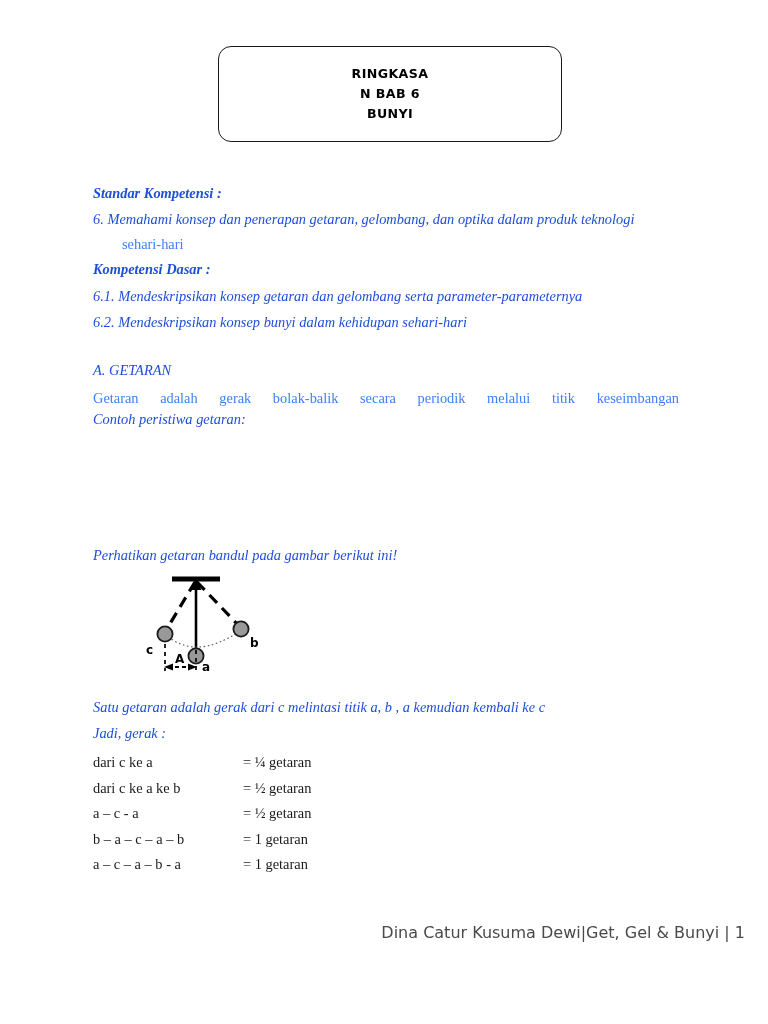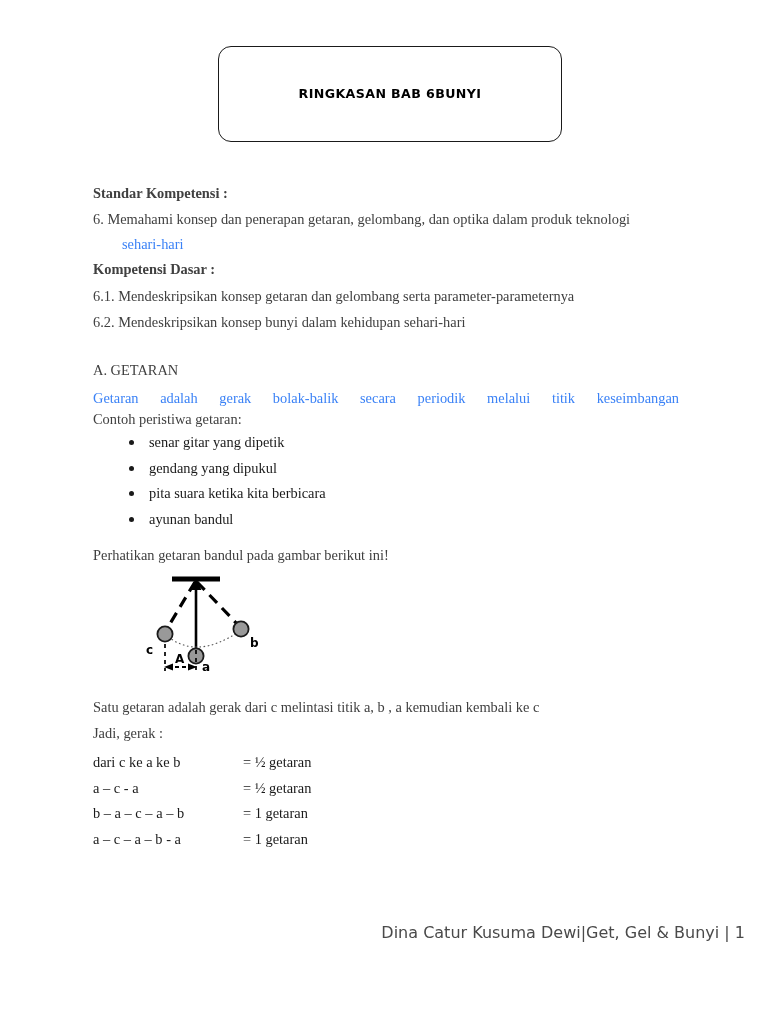--- a/index.html
+++ b/index.html
@@ -28,43 +28,44 @@
   .title-box {
     position: absolute;
     left: 218px;
     top: 46px;
     width: 344px;
     height: 96px;
     box-sizing: border-box;
     border: 1.6px solid #1a1a1a;
     border-radius: 13px;
     display: flex;
-    flex-direction: row;
+    flex-direction: column;
     align-items: center;
     justify-content: center;
     background: #ffffff;
   }
   .title-line {
     font-family: "DejaVu Sans", "Liberation Sans", sans-serif;
     font-weight: bold;
     font-size: 12.6px;
     letter-spacing: 0.4px;
     line-height: 20px;
     color: #000000;
     text-align: center;
     white-space: nowrap;
   }
 
   
   .txt {
     position: absolute;
     font-size: 14.4px;
     line-height: 17px;
-    color: #404040;
-    white-space: nowrap;
+    color: #1d4ed8;
+    white-space: nowrap;
+    font-style: italic;
   }
   .bold { font-weight: bold; }
 
   .para-just {
     position: absolute;
     left: 93px;
     width: 586px;
     font-size: 14.4px;
     line-height: 25.5px;
     text-align: justify;
@@ -179,38 +180,20 @@
   <div class="txt" style="left:93px; top:288px;">6.1. Mendeskripsikan konsep getaran dan gelombang serta parameter-parameternya</div>
 
   <div class="txt" style="left:93px; top:314px;">6.2. Mendeskripsikan konsep bunyi dalam kehidupan sehari-hari</div>
 
   <div class="txt" style="left:93px; top:362px;">A.   GETARAN</div>
 
   <div class="para-just" style="top:386px;">Getaran adalah gerak bolak-balik secara periodik melalui titik keseimbangan</div>
 
   <div class="txt" style="left:93px; top:411px;">Contoh peristiwa getaran:</div>
 
-  <ul class="bullets">
-    <li>
-      <span class="dot"></span>
-      <span>senar gitar yang dipetik</span>
-    </li>
-    <li>
-      <span class="dot"></span>
-      <span>gendang yang dipukul</span>
-    </li>
-    <li>
-      <span class="dot"></span>
-      <span>pita suara ketika kita berbicara</span>
-    </li>
-    <li>
-      <span class="dot"></span>
-      <span>ayunan bandul</span>
-    </li>
-  </ul>
 
   <div class="txt" style="left:93px; top:547px;">Perhatikan getaran bandul pada gambar berikut ini!</div>
 
   <div class="diagram">
     <svg width="140" height="122" viewBox="0 0 140 122" xmlns="http://www.w3.org/2000/svg">
 
       <line x1="32" y1="13" x2="80" y2="13" stroke="#000000" stroke-width="5"></line>
 
       <line x1="56" y1="90" x2="56" y2="16" stroke="#000000" stroke-width="2.6"></line>
       <polygon points="56,11 50.5,24 61.5,24" fill="#000000"></polygon>
@@ -239,20 +222,24 @@
       <text x="35" y="97" font-family="DejaVu Sans, Liberation Sans, sans-serif" font-size="12" font-weight="bold" fill="#000000">A</text>
     </svg>
   </div>
 
   <div class="txt" style="left:93px; top:699px;">Satu getaran adalah gerak dari  c melintasi titik a, b , a kemudian kembali ke c</div>
 
   <div class="txt" style="left:93px; top:725px;">Jadi, gerak :</div>
 
   <div class="eq-list">
     <div class="eq-row">
+      <span class="eq-left">dari  c  ke  a</span>
+      <span class="eq-right">=  ¼ getaran</span>
+    </div>
+    <div class="eq-row">
       <span class="eq-left">dari  c  ke  a ke  b</span>
       <span class="eq-right">=  ½  getaran</span>
     </div>
     <div class="eq-row">
       <span class="eq-left">a – c - a</span>
       <span class="eq-right">=  ½ getaran</span>
     </div>
     <div class="eq-row">
       <span class="eq-left">b – a – c – a – b</span>
       <span class="eq-right">= 1 getaran</span>

